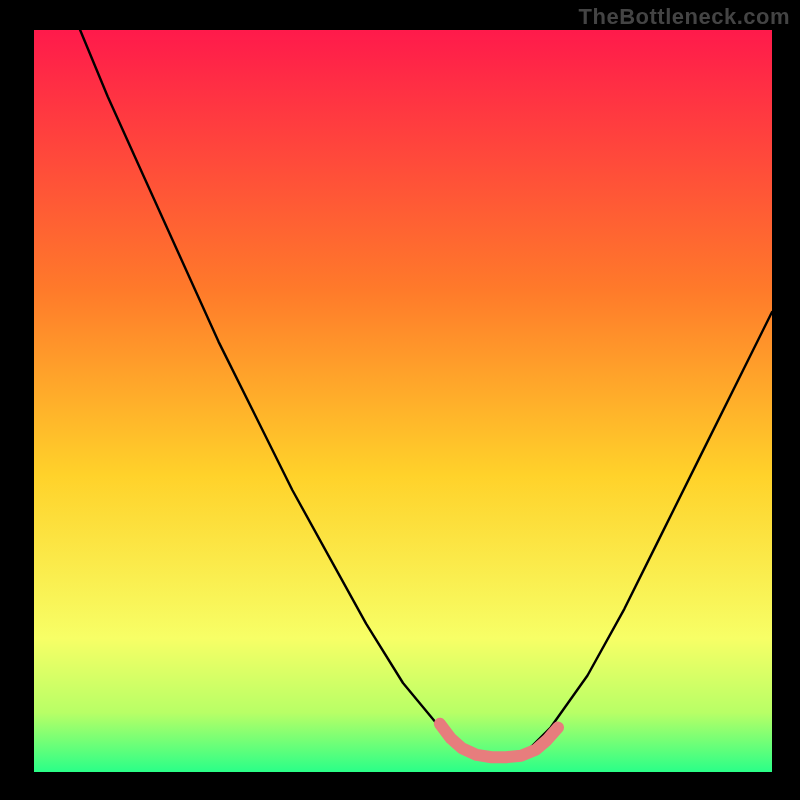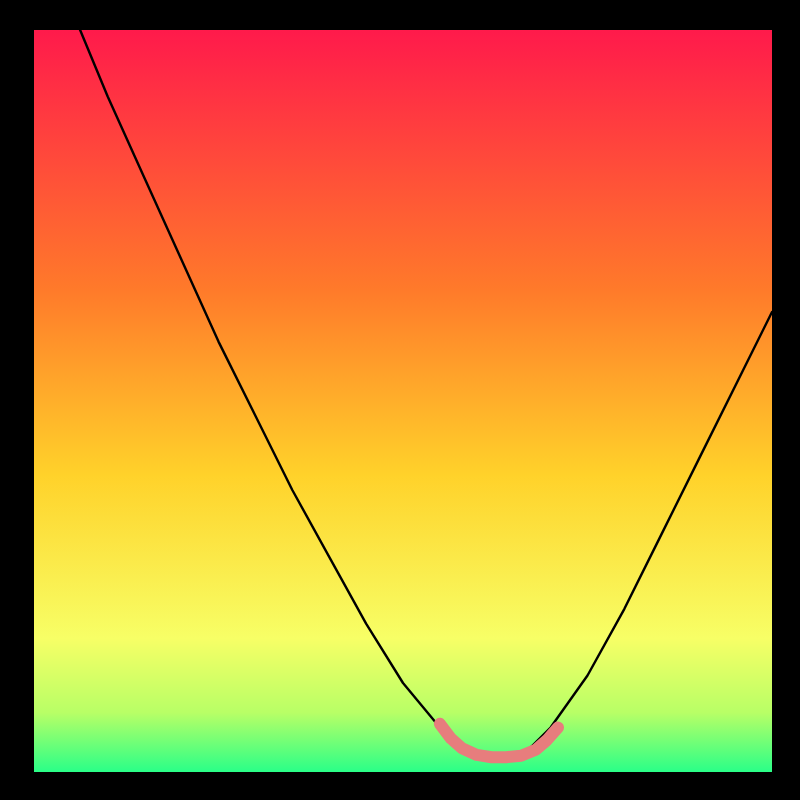--- a/index.html
+++ b/index.html
@@ -29,20 +29,21 @@
     user-select: none;
   }
   svg {
     display: block;
   }
 </style>
 </head>
 <body>
 
 <div class="frame">
+  <div class="watermark">TheBottleneck.com</div>
 
   <svg id="chart-svg" width="800" height="800" viewBox="0 0 800 800">
     <defs>
       <linearGradient id="bg-grad" x1="0" y1="0" x2="0" y2="1">
         <stop id="g0" offset="0%" stop-color="#ff1a4b"></stop>
         <stop id="g1" offset="35%" stop-color="#ff7a2a"></stop>
         <stop id="g2" offset="60%" stop-color="#ffd22a"></stop>
         <stop id="g3" offset="82%" stop-color="#f7ff66"></stop>
         <stop id="g4" offset="92%" stop-color="#b8ff66"></stop>
         <stop id="g5" offset="100%" stop-color="#2aff88"></stop>

